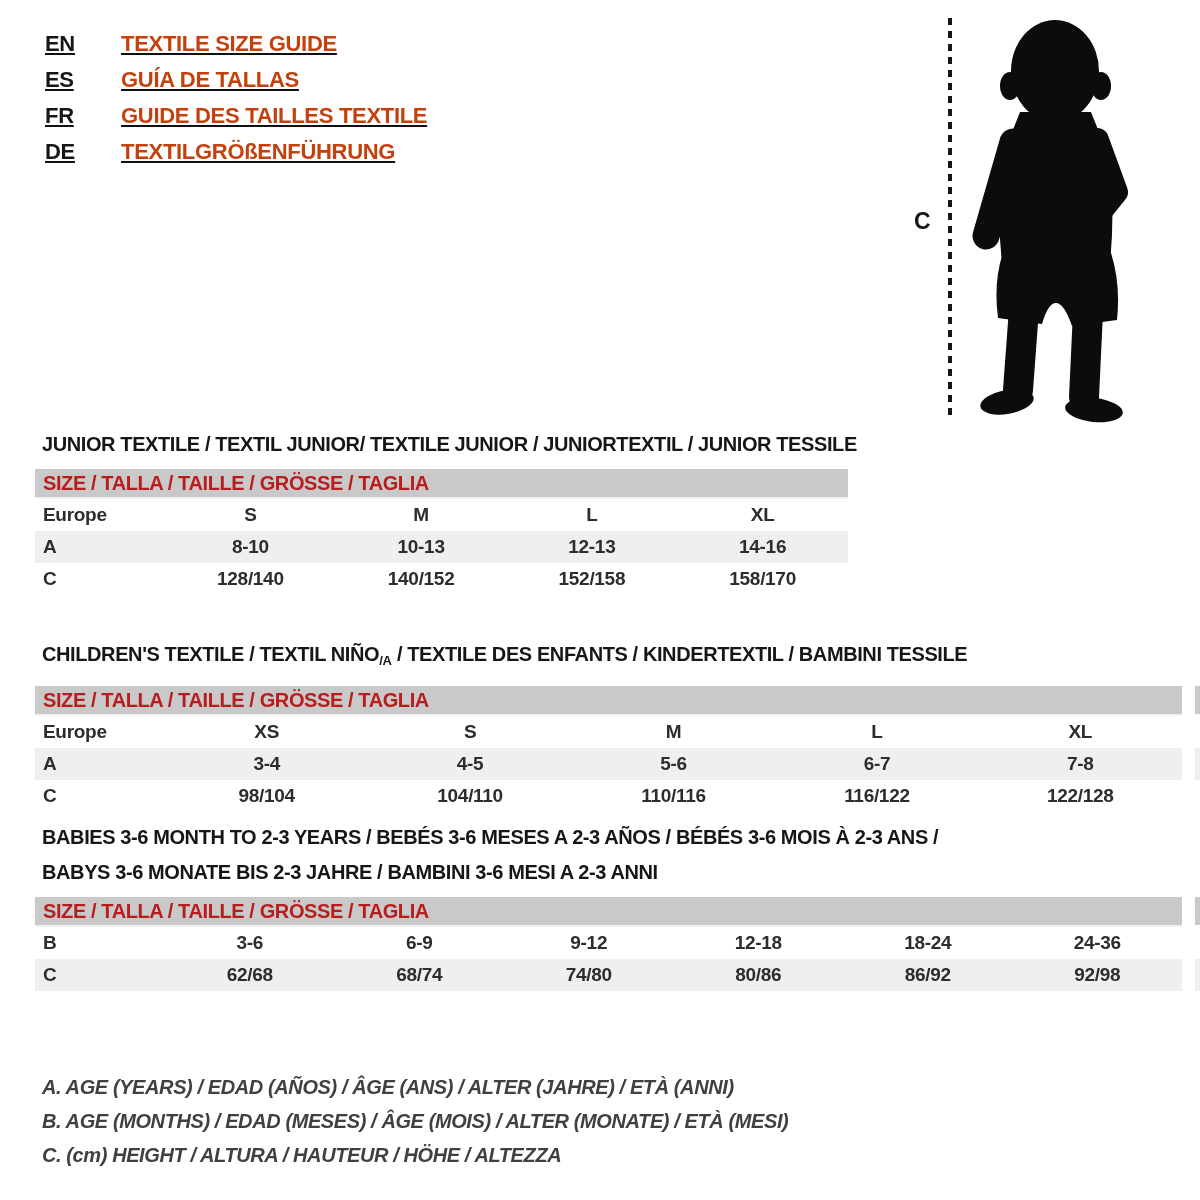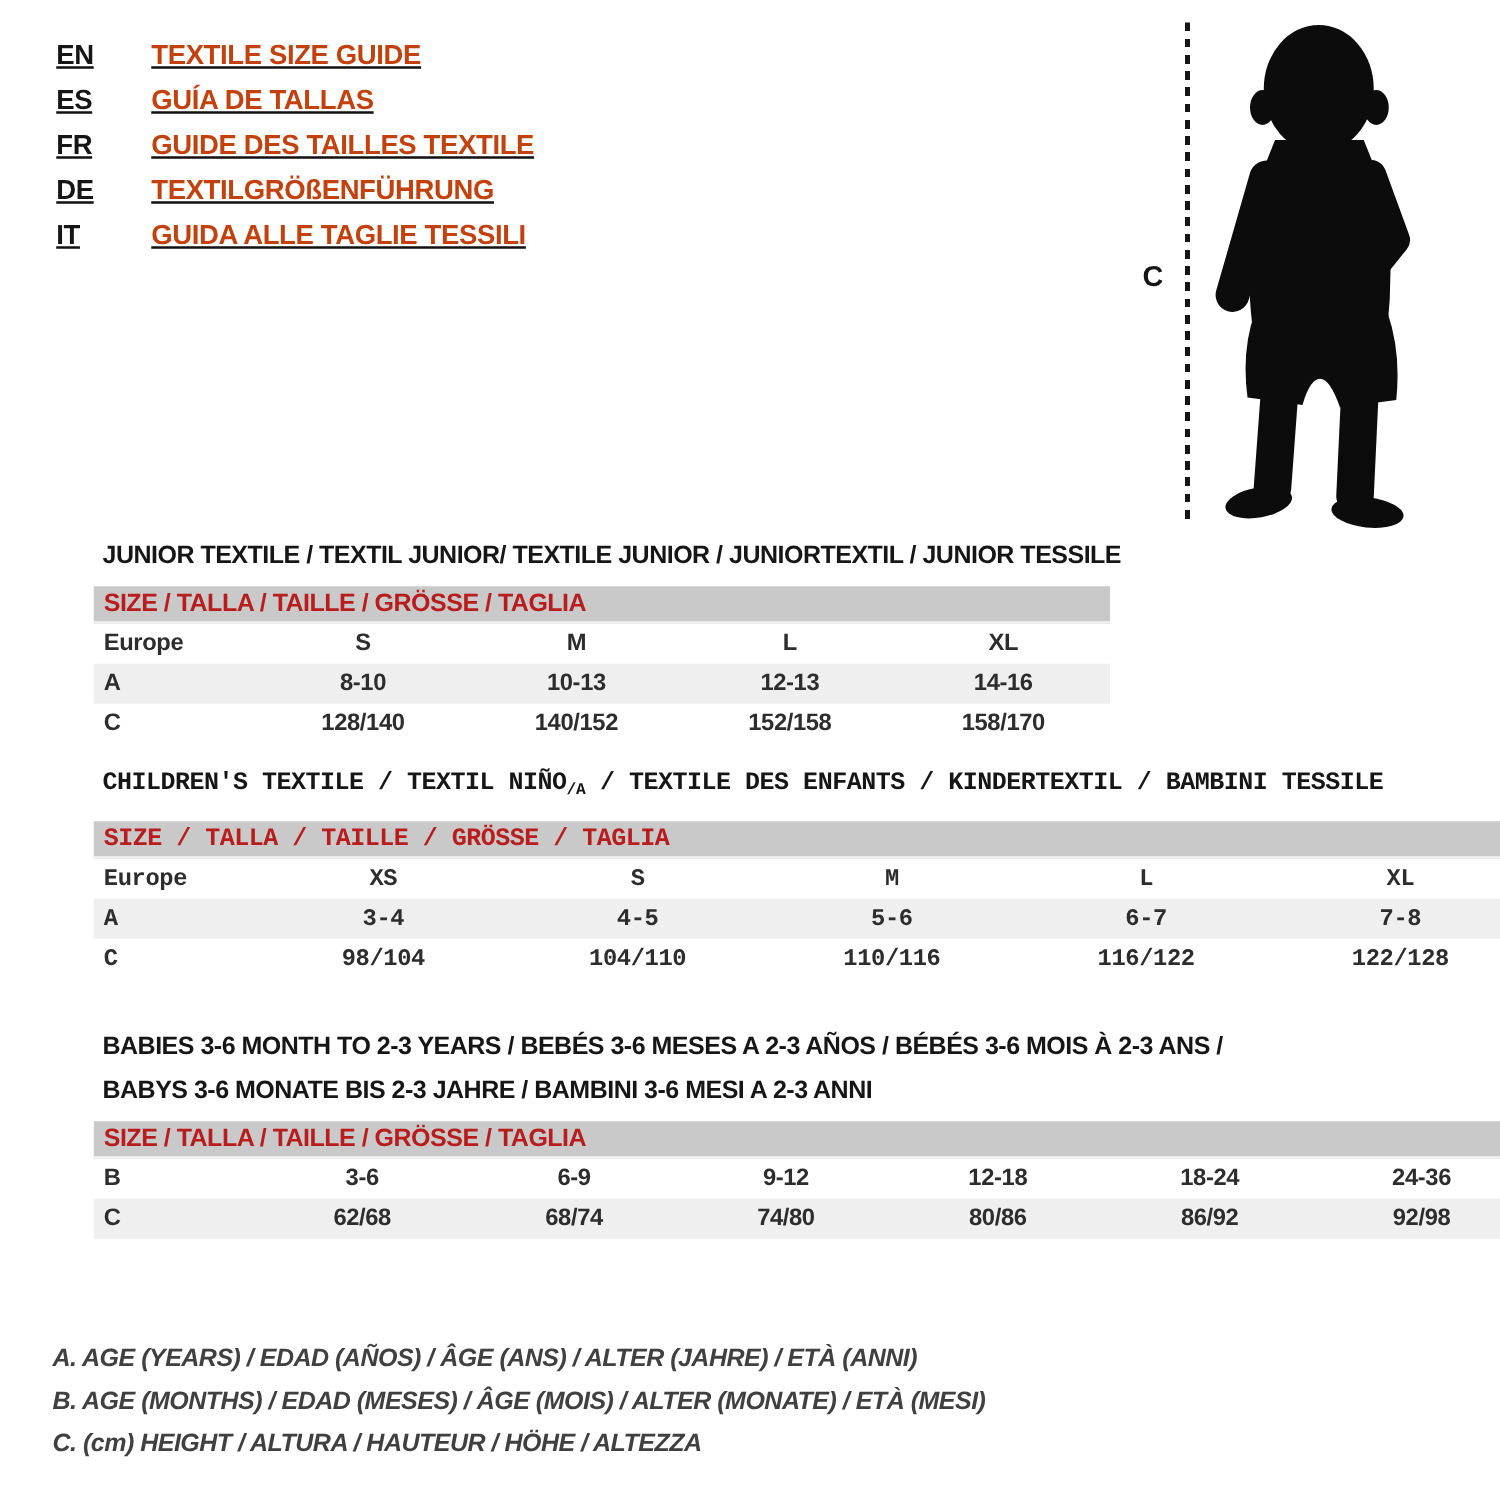--- a/index.html
+++ b/index.html
@@ -20,25 +20,25 @@
   
   .figure-area{position:absolute;left:890px;top:0;width:310px;height:440px;}
   .c-label{position:absolute;left:24px;top:208px;font-size:23px;font-weight:700;color:#161616;}
   .dash-line{
     position:absolute;left:58px;top:18px;width:4px;height:398px;
     background:repeating-linear-gradient(to bottom,#161616 0 7px,transparent 7px 13px);
   }
   .figure-svg{position:absolute;left:68px;top:14px;}
 
   
-  .sections .section{position:absolute;left:35px;margin-left:40px;}
+  .sections .section{position:absolute;left:35px;}
   .section.narrow{width:813px;}
   .section.full{width:1147px;}
   [data-name="section-junior"]{top:432px;}
-  [data-name="section-children"]{top:615px;font-family:Liberation Mono, monospace;}
+  [data-name="section-children"]{top:642px;}
   [data-name="section-babies"]{top:825px;}
 
   .title-line{
     font-size:20px;font-weight:700;letter-spacing:-0.4px;color:#161616;
     line-height:24px;margin-bottom:11px;padding-left:7px;white-space:nowrap;
   }
   .title-line .sub{font-size:13px;vertical-align:-4px;letter-spacing:-0.2px;}
 
   .size-table{margin-top:13px;}
   .table-bar{
@@ -84,24 +84,20 @@
         <span class="lang-code" data-name="language-code">ES</span>
         <span class="lang-label" data-name="language-label">GUÍA DE TALLAS</span>
       </div>
       <div class="lang-row" data-name="language-row">
         <span class="lang-code" data-name="language-code">FR</span>
         <span class="lang-label" data-name="language-label">GUIDE DES TAILLES TEXTILE</span>
       </div>
       <div class="lang-row" data-name="language-row">
         <span class="lang-code" data-name="language-code">DE</span>
         <span class="lang-label" data-name="language-label">TEXTILGRÖßENFÜHRUNG</span>
-      </div>
-      <div class="lang-row" data-name="language-row">
-        <span class="lang-code" data-name="language-code">IT</span>
-        <span class="lang-label" data-name="language-label">GUIDA ALLE TAGLIE TESSILI</span>
       </div>
     </div>
 
   <div class="figure-area" data-name="figure-area">
     <span class="c-label" data-name="height-measure-label">C</span>
     <div class="dash-line" data-name="height-measure-dashed-line"></div>
     <svg class="figure-svg" width="190" height="410" viewBox="0 0 190 410" data-name="toddler-silhouette-icon">
       <g fill="#0c0c0c">
 
         <ellipse cx="97" cy="57" rx="44" ry="51"></ellipse>

